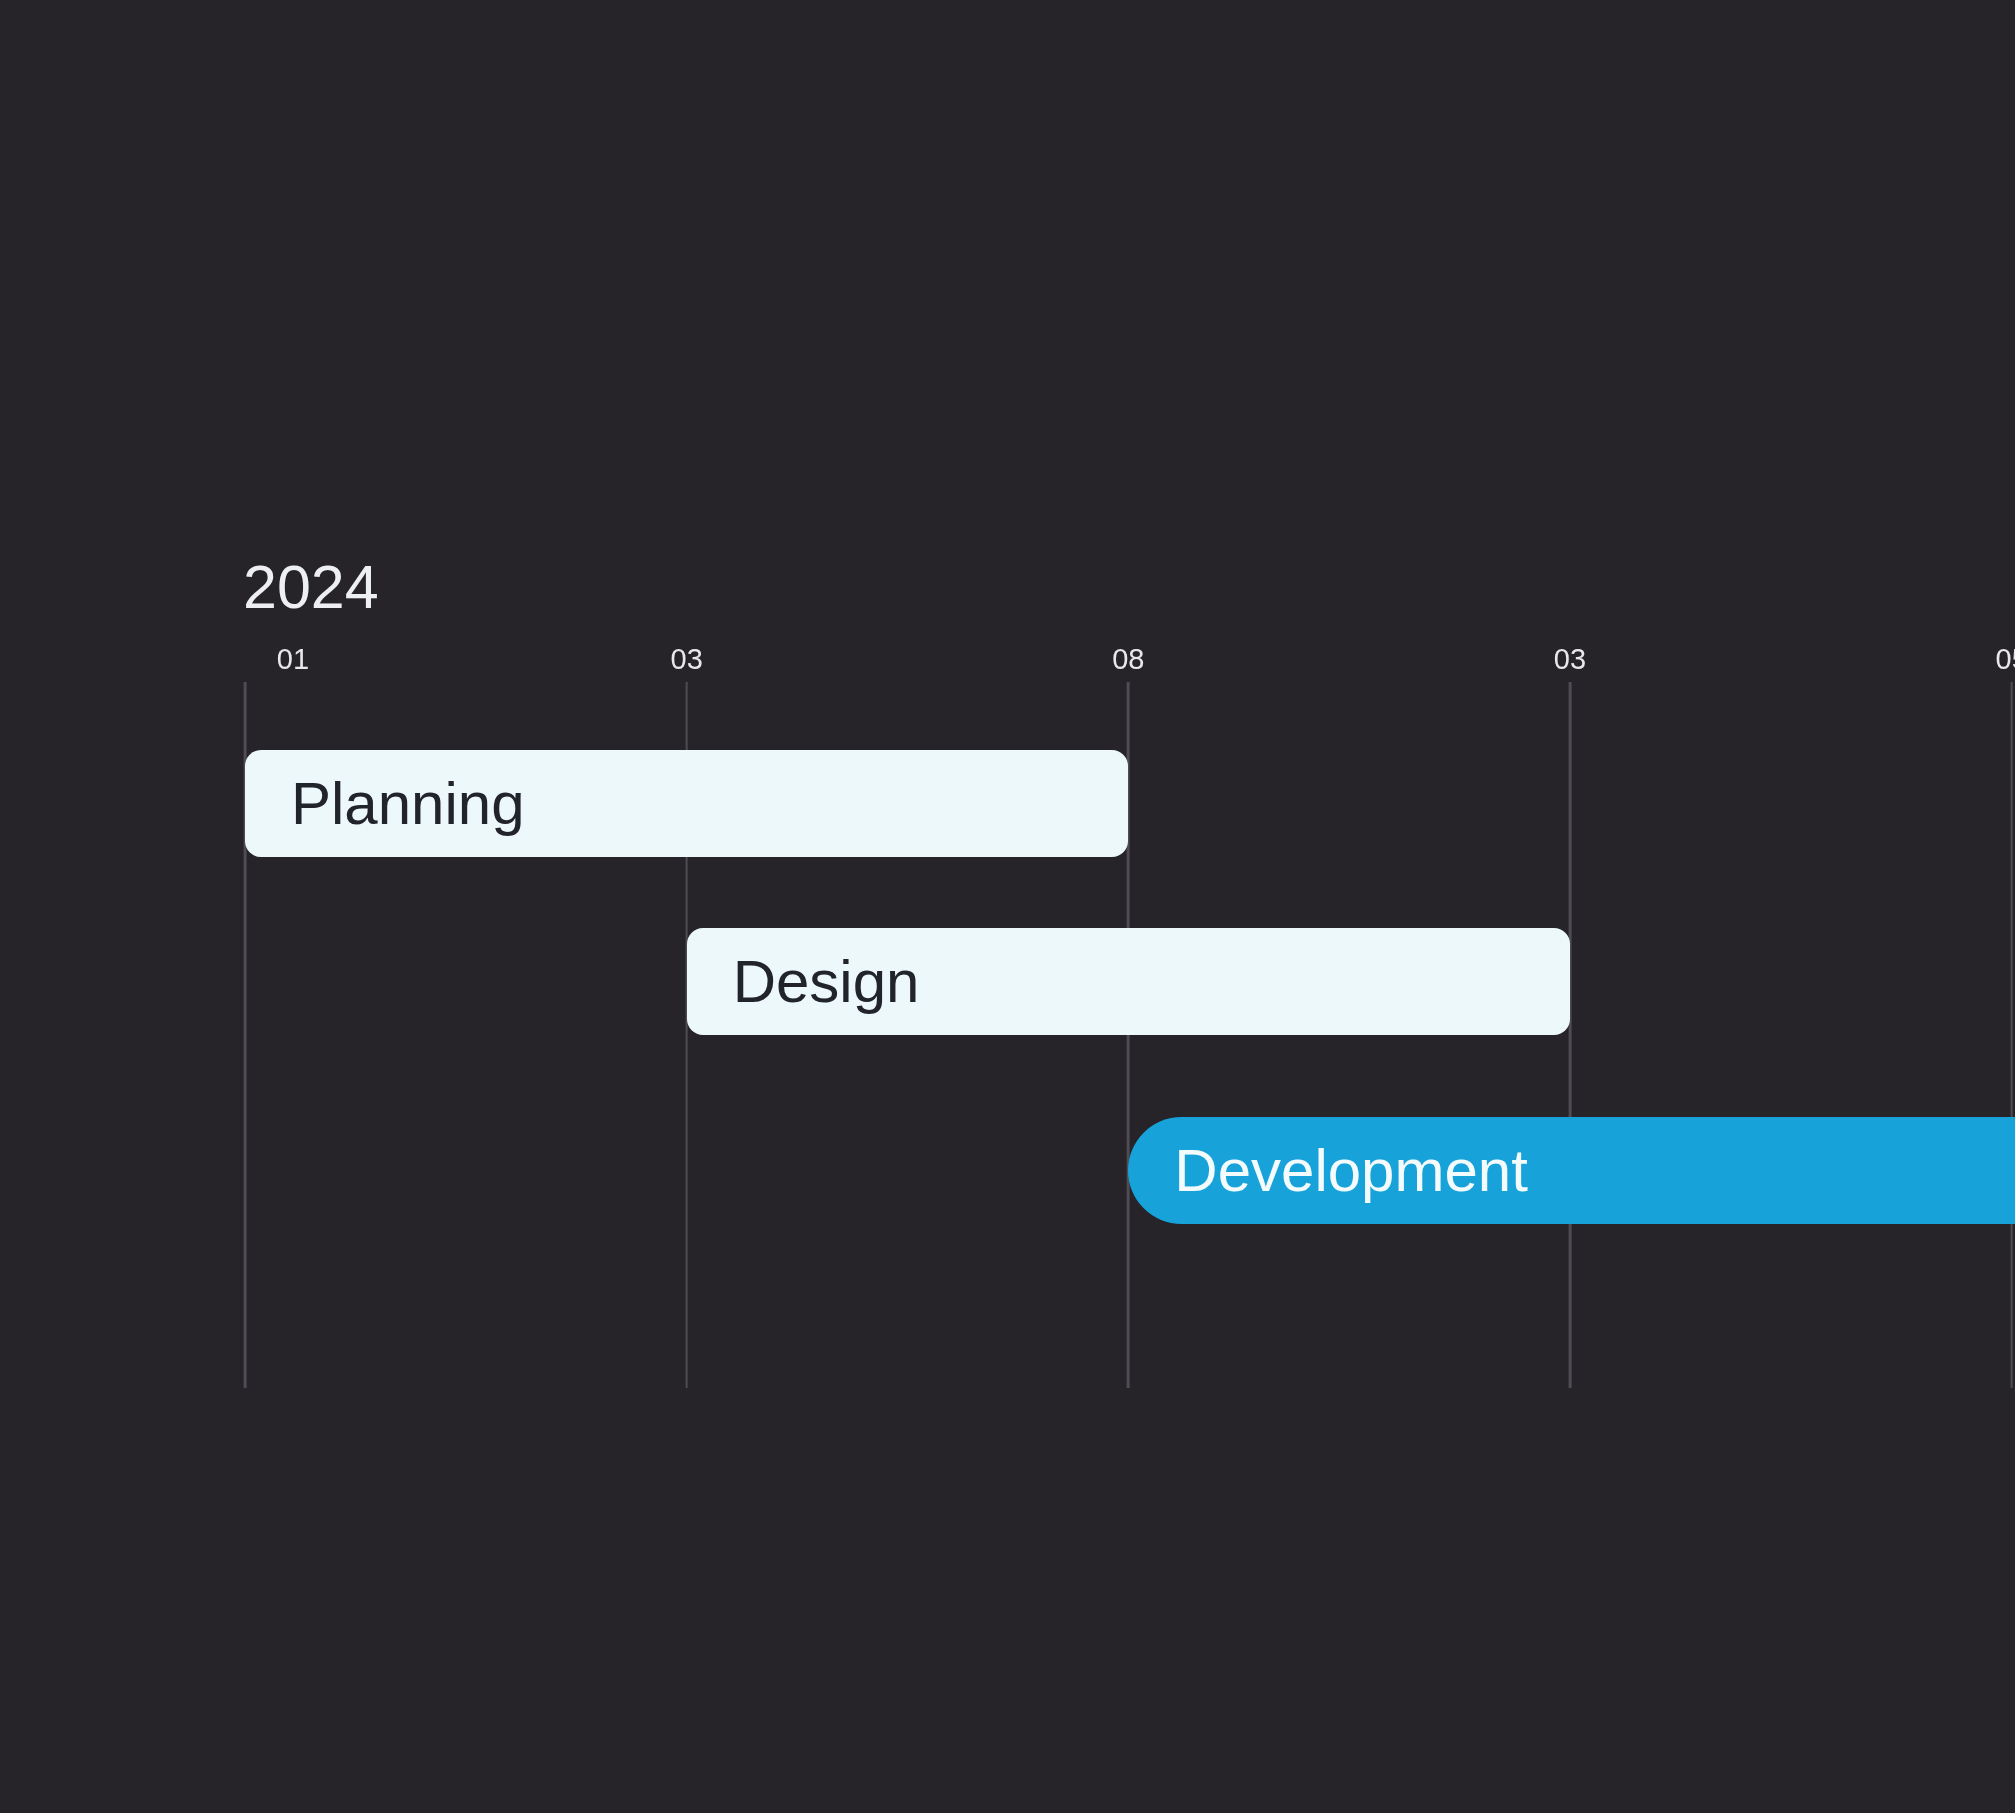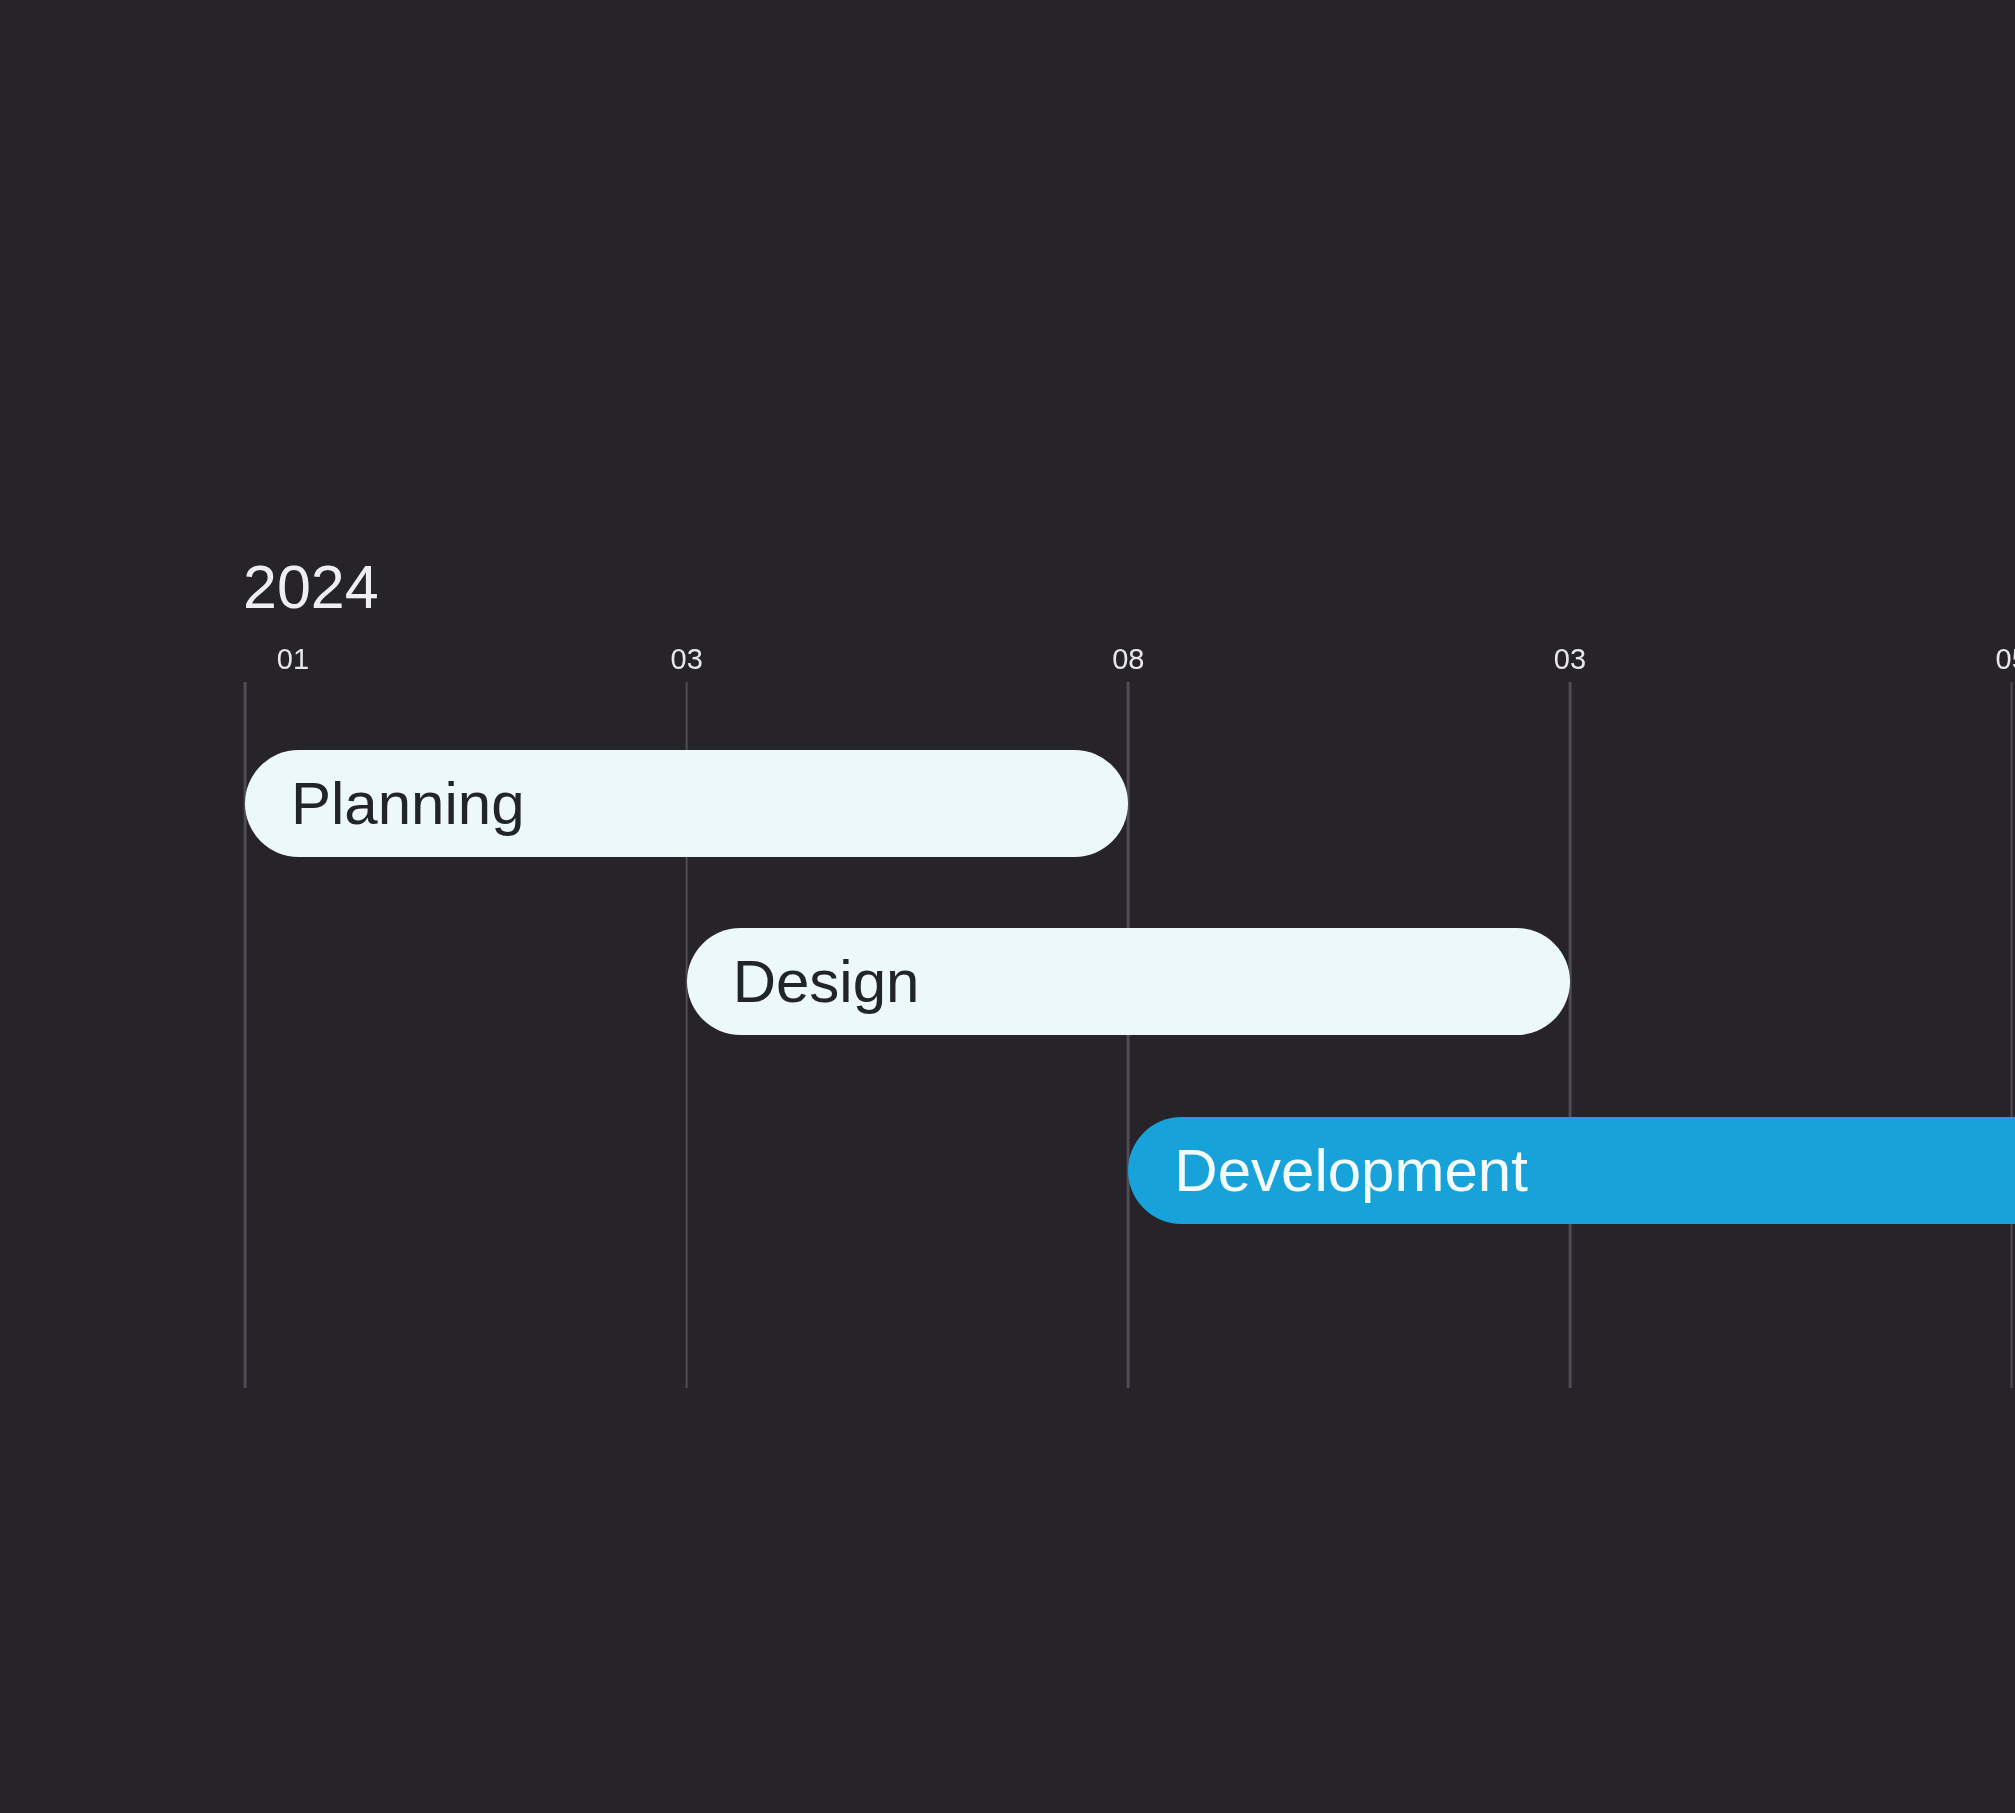--- a/index.html
+++ b/index.html
@@ -64,20 +64,21 @@
     align-items: center;
     box-sizing: border-box;
     padding-left: 46px;
     font-size: 60px;
     line-height: 1;
     white-space: nowrap;
   }
   .task-bar.light {
     background: var(--bar-light, #edf8fa);
     color: var(--text-dark, #22242b);
+    border-radius: 16px;
   }
   .task-bar.accent {
     background: var(--bar-accent, #17a3d9);
     color: var(--text-light, #f3fbfd);
   }
 </style>
 </head>
 <body>
 
 <div id="stage" style="--bg: #262329; --title-color: #efeef0; --year-color: #edeff1; --month-color: #e8e8ea; --grid-color: #4f4c53; --bar-light: #edf8fa; --bar-accent: #17a3d9; --text-dark: #22242b; --text-light: #f3fbfd;">

